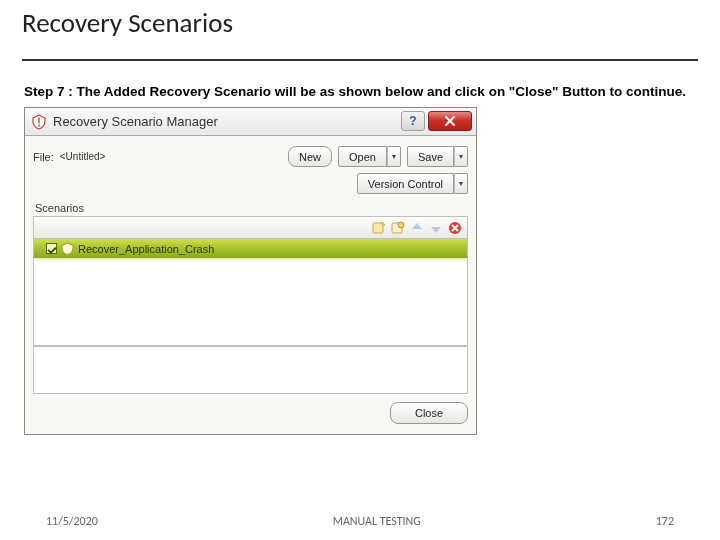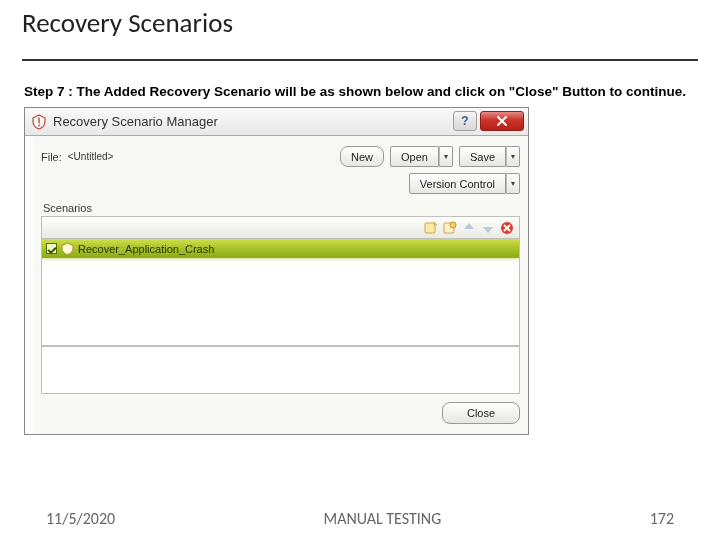--- a/index.html
+++ b/index.html
@@ -26,21 +26,21 @@
   .step-text {
     font-family: Arial, sans-serif;
     font-size: 13.5px;
     font-weight: bold;
     color: #000;
     padding: 0 24px 6px 24px;
     line-height: 1.4;
   }
   .dialog-wrap {
     margin: 0 24px;
-    width: 505px;
+    width: 453px;
     border: 1px solid #888;
     background: #fff;
     position: relative;
   }
   
   .titlebar {
     height: 28px;
     background: linear-gradient(to bottom, #fafafa, #e8e8e8);
     border-bottom: 1px solid #aaa;
     display: flex;
@@ -85,21 +85,20 @@
     background: linear-gradient(to bottom, #e48a85, #c9342a 45%, #b81f14);
     border: 1px solid #8f1e16;
     width: 44px;
   }
   .tb-close svg { width: 12px; height: 12px; }
 
   
   .dlg-body {
     padding: 6px 8px 6px 8px;
     background: #f8f8f4;
-    margin-left: 8px;
   }
 
   
   .file-row {
     display: flex;
     align-items: center;
     gap: 6px;
     margin: 4px 0 6px 0;
   }
   .file-label {
@@ -171,21 +170,21 @@
     background: #fff;
     position: relative;
     overflow: hidden;
   }
   .scn-item {
     height: 19px;
     background: linear-gradient(to bottom, #cfe04a, #a7c22a 50%, #8bab19);
     box-shadow: 0 0 4px rgba(180,200,40,0.9);
     display: flex;
     align-items: center;
-    padding-left: 4px;
+    padding-left: 12px;
     gap: 4px;
     color: #2b3a00;
     font-size: 11px;
   }
   .scn-item .chk {
     width: 11px; height: 11px;
     border: 1px solid #5b6e00;
     background: #eef8c0;
     position: relative;
   }
@@ -223,21 +222,21 @@
     width: 78px;
   }
 
   
   .slide-footer {
     position: absolute;
     bottom: 12px;
     left: 0; right: 0;
     display: flex;
     font-family: Calibri, Arial, sans-serif;
-    font-size: 16px;
+    font-size: 12px;
     color: #666;
     padding: 0 46px;
   }
   .sf-left { flex: 0 0 auto; }
   .sf-center { flex: 1; text-align: center; }
   .sf-right { flex: 0 0 auto; }
 </style>
 </head>
 <body>
 

